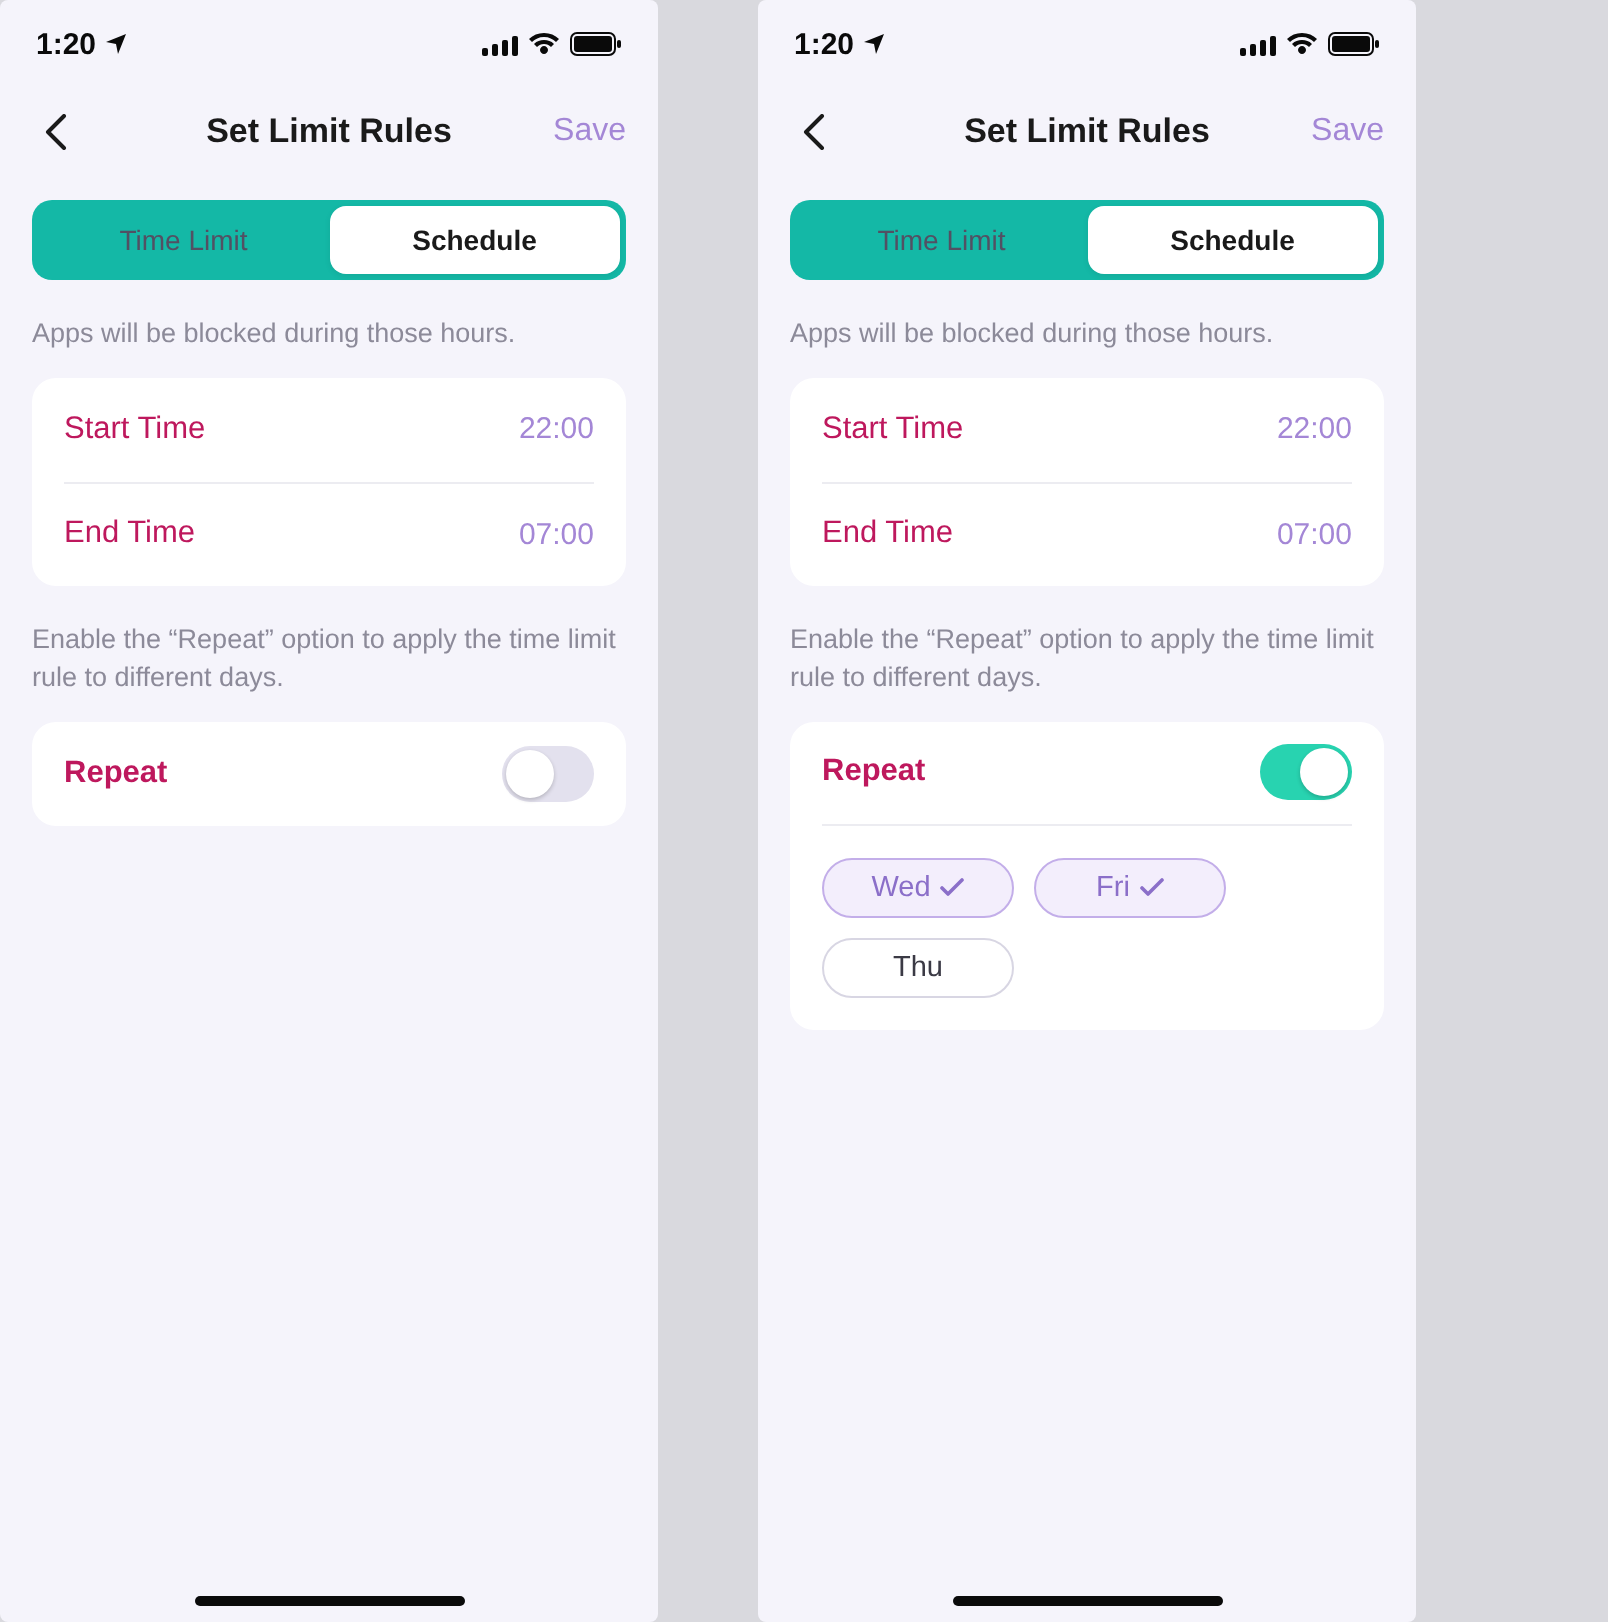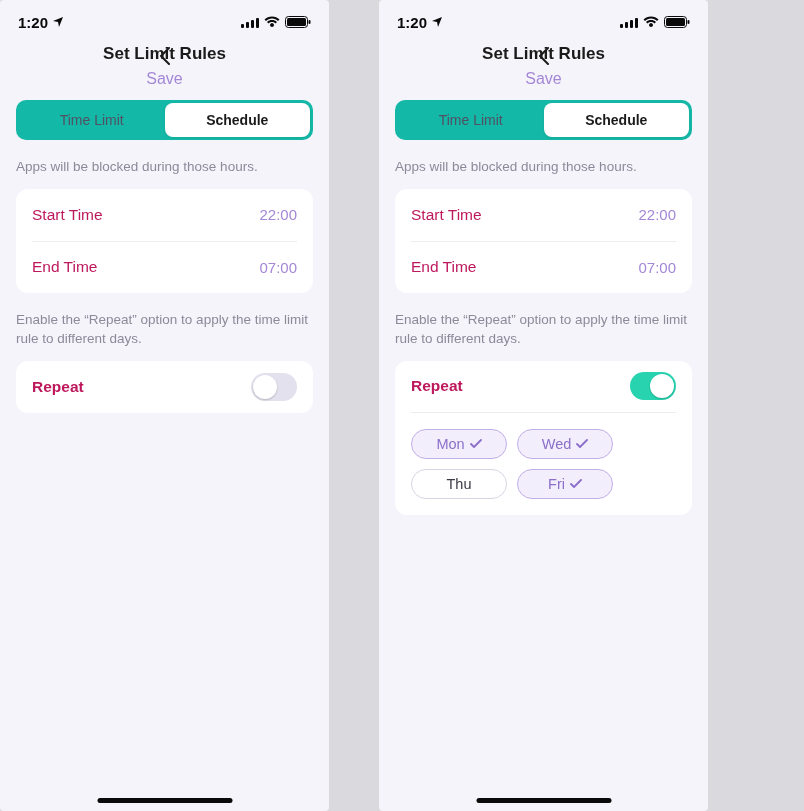--- a/index.html
+++ b/index.html
@@ -1,21 +1,21 @@
 <!DOCTYPE html>
 <html><head>
 <meta charset="utf-8">
 <style>
   * { box-sizing: border-box; margin: 0; padding: 0; font-family: -apple-system, BlinkMacSystemFont, "Segoe UI", Helvetica, Arial, sans-serif; }
   body { background: #d9d9de; width: 804px; height: 811px; display: flex; gap: 50px; overflow: hidden; }
   .phone { width: 329px; height: 811px; background: #f5f4fb; position: relative; display: flex; flex-direction: column; border-radius: 4px; }
   .status-bar { height: 44px; display: flex; align-items: center; justify-content: space-between; padding: 0 18px 0 18px; font-size: 15px; font-weight: 600; color: #0a0a0a; }
   .status-left { display: flex; align-items: center; gap: 4px; }
   .status-right { display: flex; align-items: center; gap: 5px; }
-  .nav-bar { height: 44px; display: flex; align-items: center; justify-content: space-between; padding: 0 16px; flex-direction: column; }
+  .nav-bar { height: 44px; display: flex; align-items: center; justify-content: space-between; padding: 0 16px; }
   .nav-back { width: 24px; height: 24px; display: flex; align-items: center; justify-content: center; }
   .nav-title { font-size: 17px; font-weight: 600; color: #1a1a1a; position: absolute; left: 50%; transform: translateX(-50%); }
   .nav-save { font-size: 16px; color: #a487d6; font-weight: 400; }
   .content { padding: 12px 16px 0 16px; flex: 1; }
   .seg-control { background: #14b8a6; border-radius: 10px; padding: 3px; display: flex; height: 40px; }
   .seg-item { flex: 1; display: flex; align-items: center; justify-content: center; font-size: 14px; border-radius: 8px; color: #525063; }
   .seg-item.active { background: #ffffff; color: #1a1a1a; font-weight: 600; box-shadow: 0 1px 3px rgba(0,0,0,0.08); }
   .hint { font-size: 13.5px; color: #8c8a99; margin: 18px 0 12px 0; line-height: 1.4; }
   .card { background: #ffffff; border-radius: 12px; padding: 0 16px; }
   .row { height: 52px; display: flex; align-items: center; justify-content: space-between; }
@@ -185,43 +185,35 @@
 
     <div class="repeat-card">
       <div class="repeat-header">
         <span class="row-label bold">Repeat</span>
         <div class="toggle on">
           <div class="toggle-knob"></div>
         </div>
       </div>
       <div class="days-wrap">
         <div class="day-pill sel">
-            <span>Mon</span>
+            <span>Wed</span>
             <span>
               <svg width="12" height="10" viewBox="0 0 12 10">
                 <path d="M1 5 L4 8 L11 1" stroke="#8b6fc9" stroke-width="1.8" fill="none" stroke-linecap="round" stroke-linejoin="round"></path>
               </svg>
             </span>
           </div>
         <div class="day-pill sel">
-            <span>Wed</span>
+            <span>Fri</span>
             <span>
               <svg width="12" height="10" viewBox="0 0 12 10">
                 <path d="M1 5 L4 8 L11 1" stroke="#8b6fc9" stroke-width="1.8" fill="none" stroke-linecap="round" stroke-linejoin="round"></path>
               </svg>
             </span>
           </div>
         <div class="day-pill unsel">
             <span>Thu</span>
           </div>
-        <div class="day-pill sel">
-            <span>Fri</span>
-            <span>
-              <svg width="12" height="10" viewBox="0 0 12 10">
-                <path d="M1 5 L4 8 L11 1" stroke="#8b6fc9" stroke-width="1.8" fill="none" stroke-linecap="round" stroke-linejoin="round"></path>
-              </svg>
-            </span>
-          </div>
       </div>
     </div>
   </div>
   <div class="home-indicator"></div>
 </div>
 
 </body></html>

